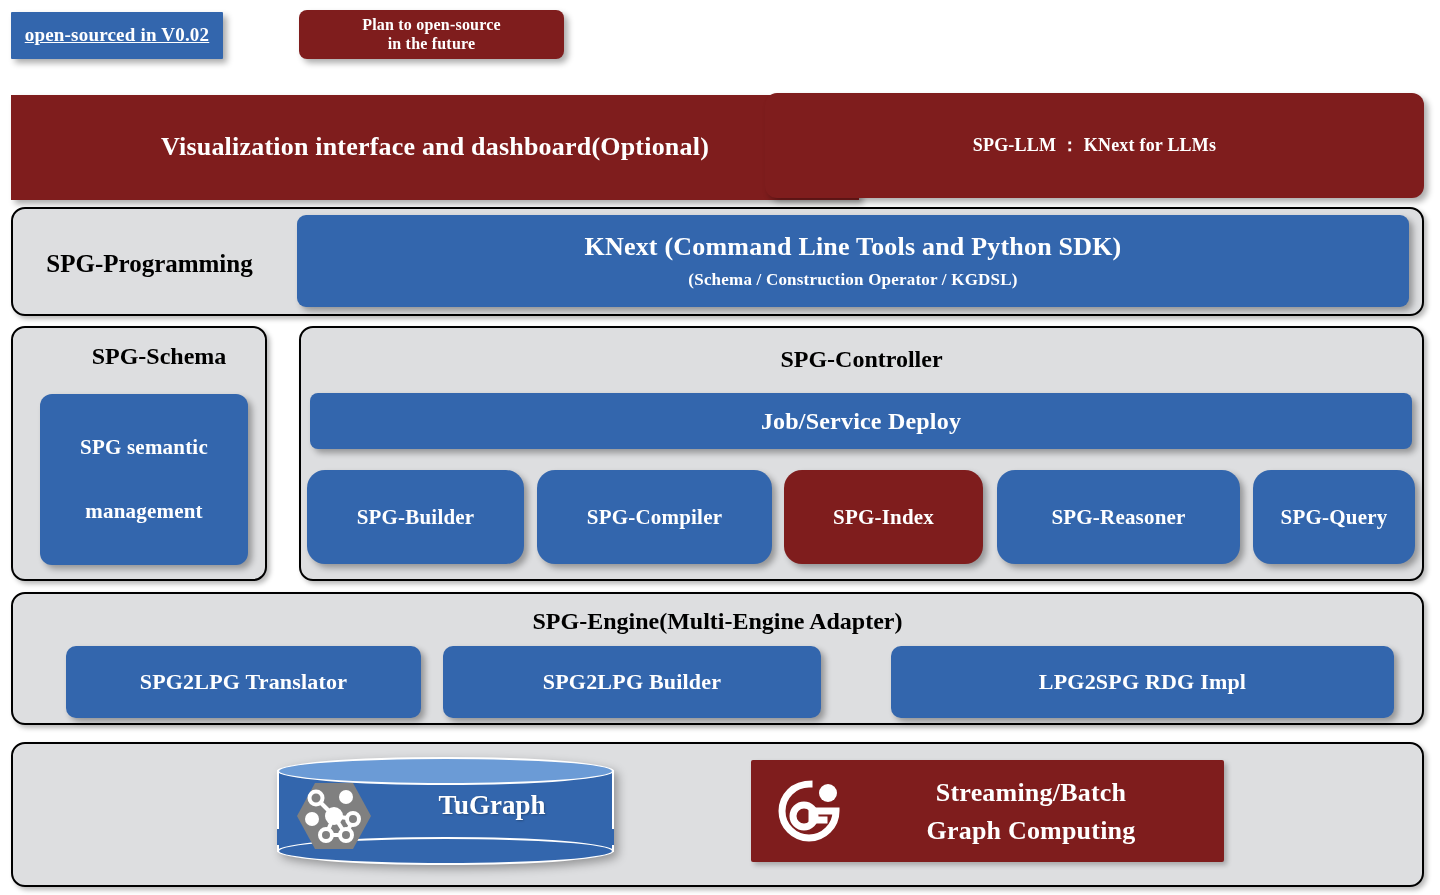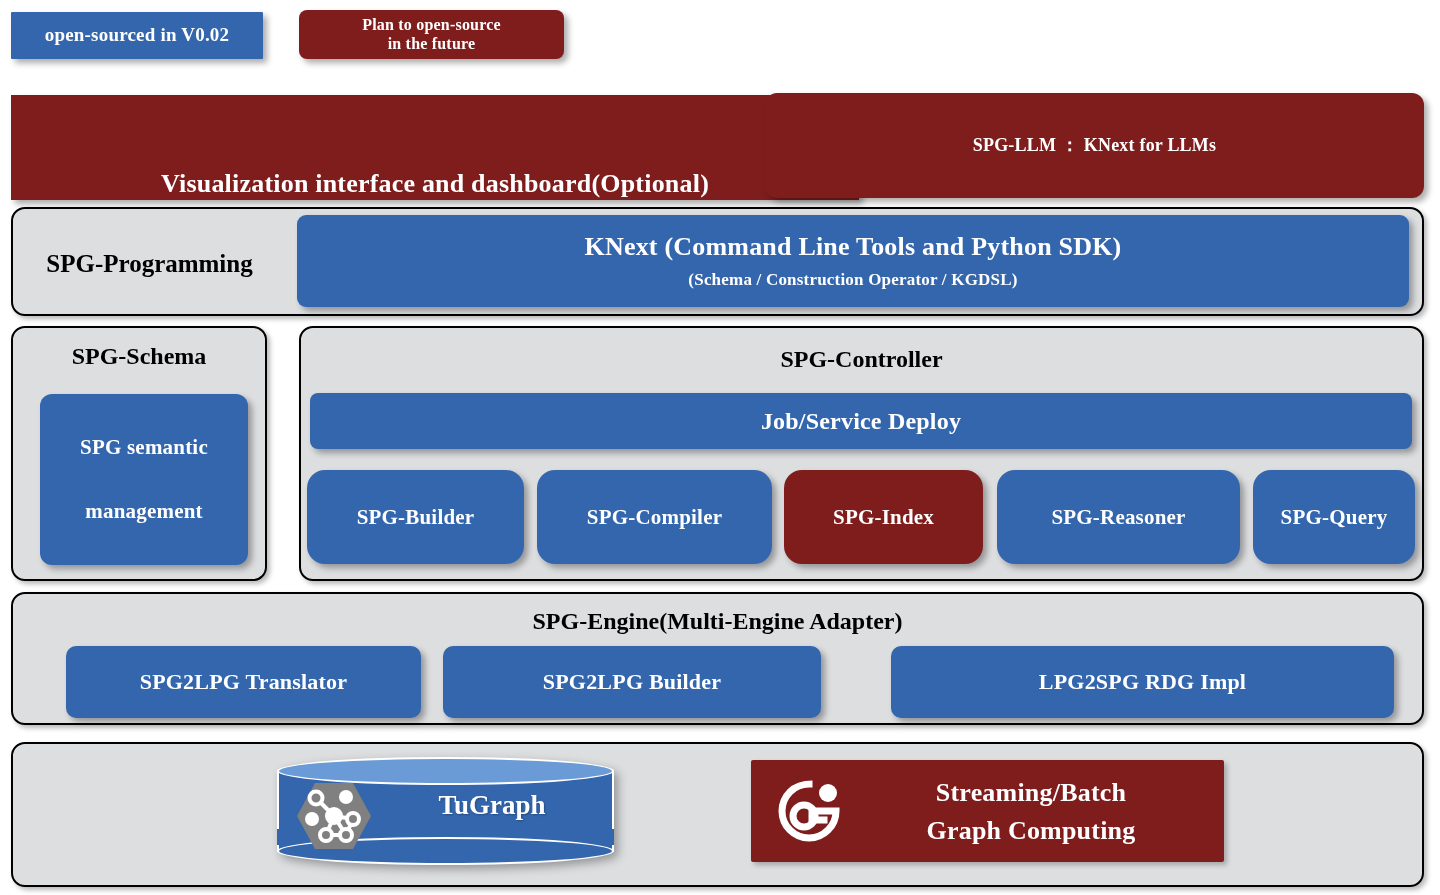--- a/index.html
+++ b/index.html
@@ -52,38 +52,38 @@
   .panel-title {
     position: absolute;
     color: #000000;
     font-weight: bold;
     text-align: center;
     line-height: 1.15;
   }
 
   
   #legend-open-sourced {
-    left: 11px; top: 12px; width: 252px; height: 47px;
+    left: 11px; top: 12px; width: 212px; height: 47px;
     font-size: 19px;
     border-radius: 1px;
+    text-decoration: underline;
   }
   #legend-plan-open-source {
     left: 299px; top: 10px; width: 265px; height: 49px;
     font-size: 16px;
     border-radius: 8px;
     flex-direction: column;
   }
   #legend-plan-open-source .ln { display: block; }
 
   
   #viz-box {
     left: 11px; top: 95px; width: 848px; height: 105px;
     font-size: 26px;
     border-radius: 0;
-    align-items: flex-end;
   }
   #spg-llm-box {
     left: 765px; top: 93px; width: 659px; height: 105px;
     font-size: 18px;
     border-radius: 12px;
   }
 
   
   #programming-panel {
     left: 11px; top: 207px; width: 1413px; height: 109px;
@@ -101,20 +101,21 @@
   #knext-chip .knext-main { font-size: 26px; display:block; }
   #knext-chip .knext-sub  { font-size: 17px; display:block; margin-top: 8px; }
 
   
   #schema-panel {
     left: 11px; top: 326px; width: 256px; height: 255px;
   }
   #schema-label {
     left: 11px; top: 343px; width: 256px;
     font-size: 24px;
+    padding-left: 20px;
   }
   #schema-semantic-chip {
     left: 40px; top: 394px; width: 208px; height: 171px;
     flex-direction: column;
     font-size: 21px;
     border-radius: 12px;
   }
   #schema-semantic-chip .ln { display: block; }
   #schema-semantic-chip .ln + .ln { margin-top: 39px; }
 

